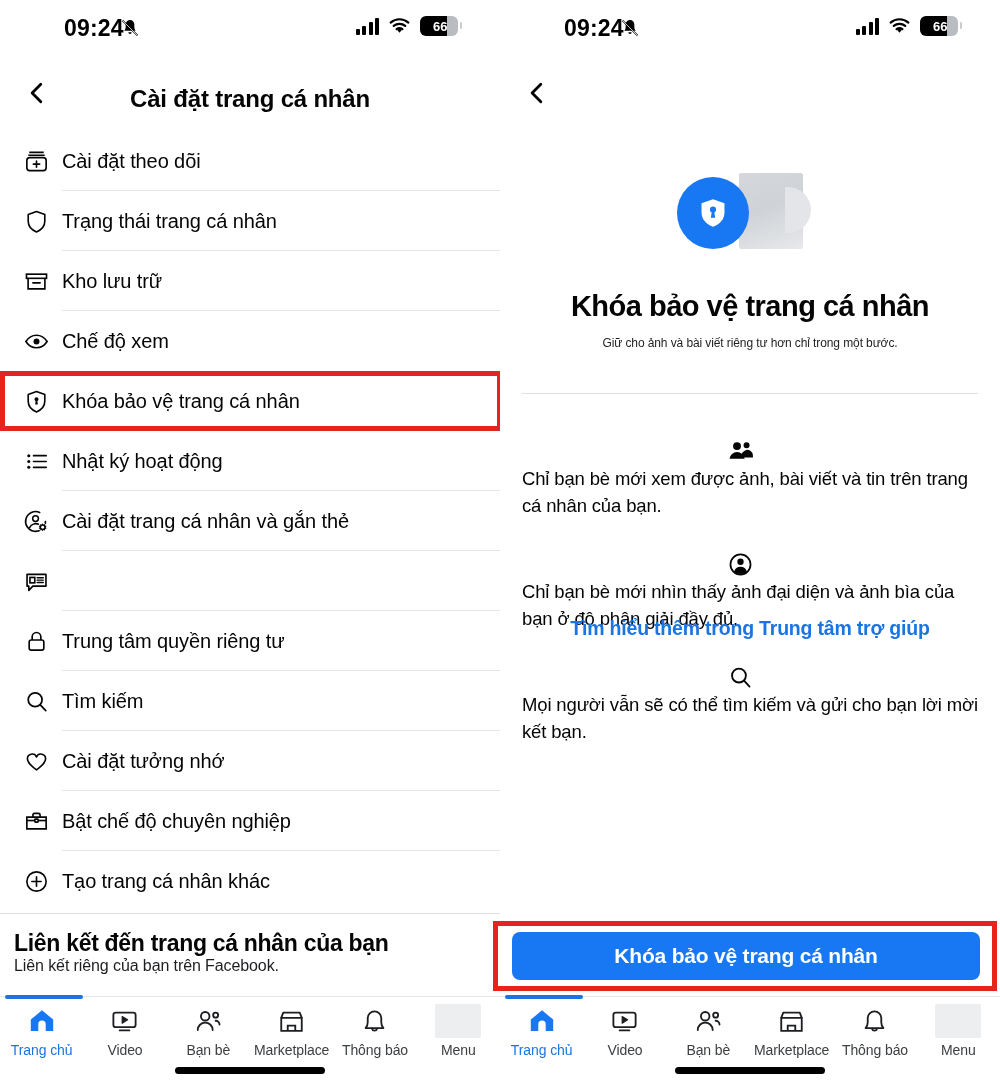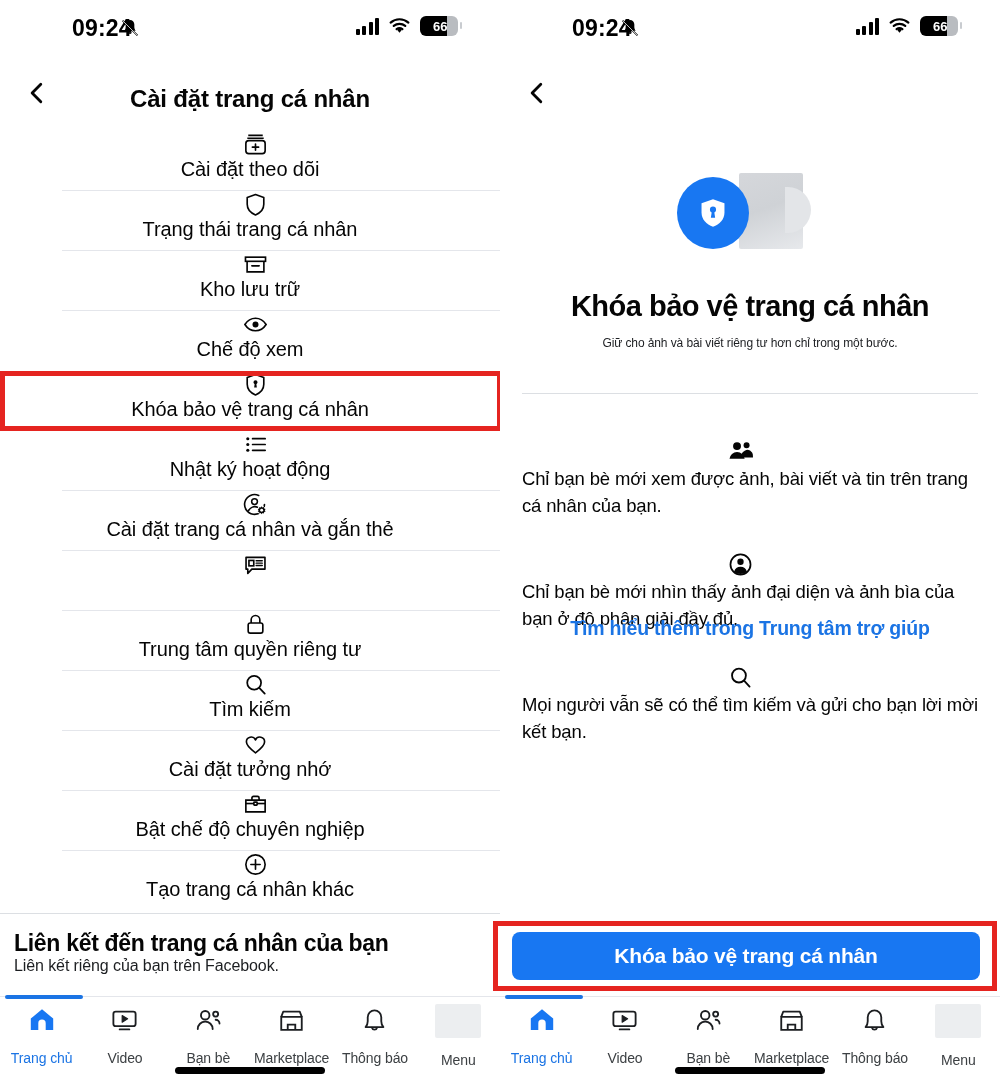--- a/index.html
+++ b/index.html
@@ -25,21 +25,21 @@
   }
   .panel-left  { left: 0; }
   .panel-right { left: 500px; }
 
   
   .statusbar {
     position: absolute; top: 0; left: 0;
     width: 500px; height: 56px;
   }
   .sb-time {
-    position: absolute; left: 72px; top: 15px;
+    position: absolute; left: 64px; top: 15px;
     font-size: 23px; font-weight: 700; color: #000;
     letter-spacing: 0.2px;
   }
   .sb-mute {
     position: absolute; left: 120px; top: 17px;
     width: 20px; height: 22px;
   }
   .sb-right {
     position: absolute; right: 42px; top: 16px;
     display: flex; align-items: center; gap: 9px;
@@ -85,21 +85,20 @@
     letter-spacing: -0.2px;
   }
 
   
   .list { position: absolute; top: 131px; left: 0; width: 500px; }
   .row {
     position: relative;
     height: 60px;
     display: flex; align-items: center;
     cursor: pointer;
-    flex-direction: column;
   }
   .row .ico {
     width: 52px; min-width: 52px;
     display: flex; align-items: center; justify-content: center;
     margin-left: 10px;
   }
   .row .lbl {
     font-size: 20px; color: #050505;
     letter-spacing: -0.1px;
     white-space: nowrap;
@@ -229,21 +228,21 @@
   }
   .tabs {
     position: absolute; top: 7px; left: 0;
     width: 500px; height: 62px;
     display: flex;
   }
   .tab {
     flex: 1;
     display: flex; flex-direction: column;
     align-items: center; justify-content: flex-start;
-    gap: 14px; cursor: pointer;
+    gap: 4px; cursor: pointer;
   }
   .tab .t-ico { height: 34px; display: flex; align-items: center; justify-content: center; }
   .tab .t-lbl { font-size: 14px; color: #3c4043; letter-spacing: -0.1px; }
   .tab.active .t-lbl { color: #1b74e4; }
   .ghost-sq {
     width: 46px; height: 34px; background: #eceef0; border-radius: 2px;
   }
   .home-ind {
     position: absolute; bottom: 9px; left: 0; width: 500px;
     display: flex; justify-content: center;

